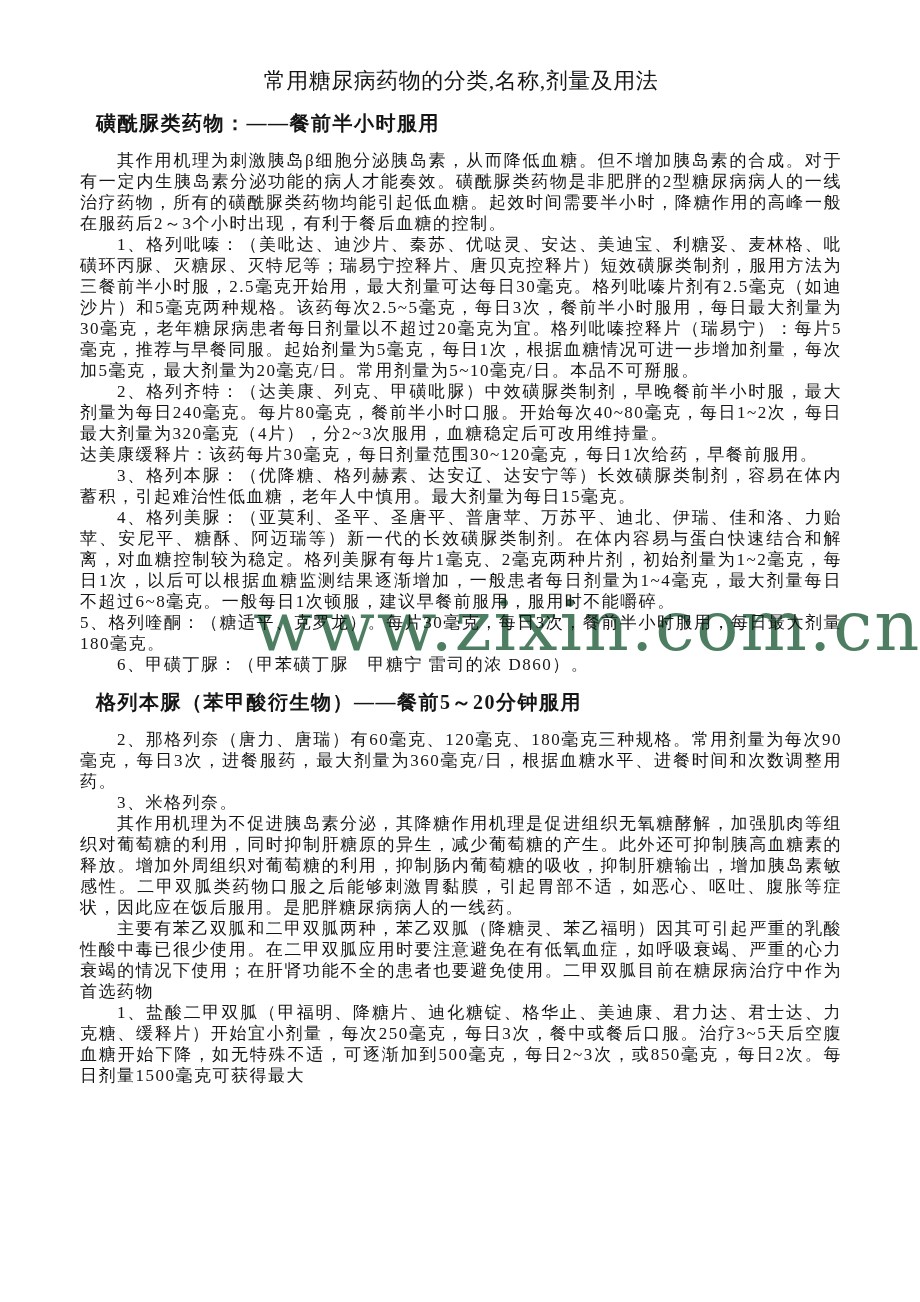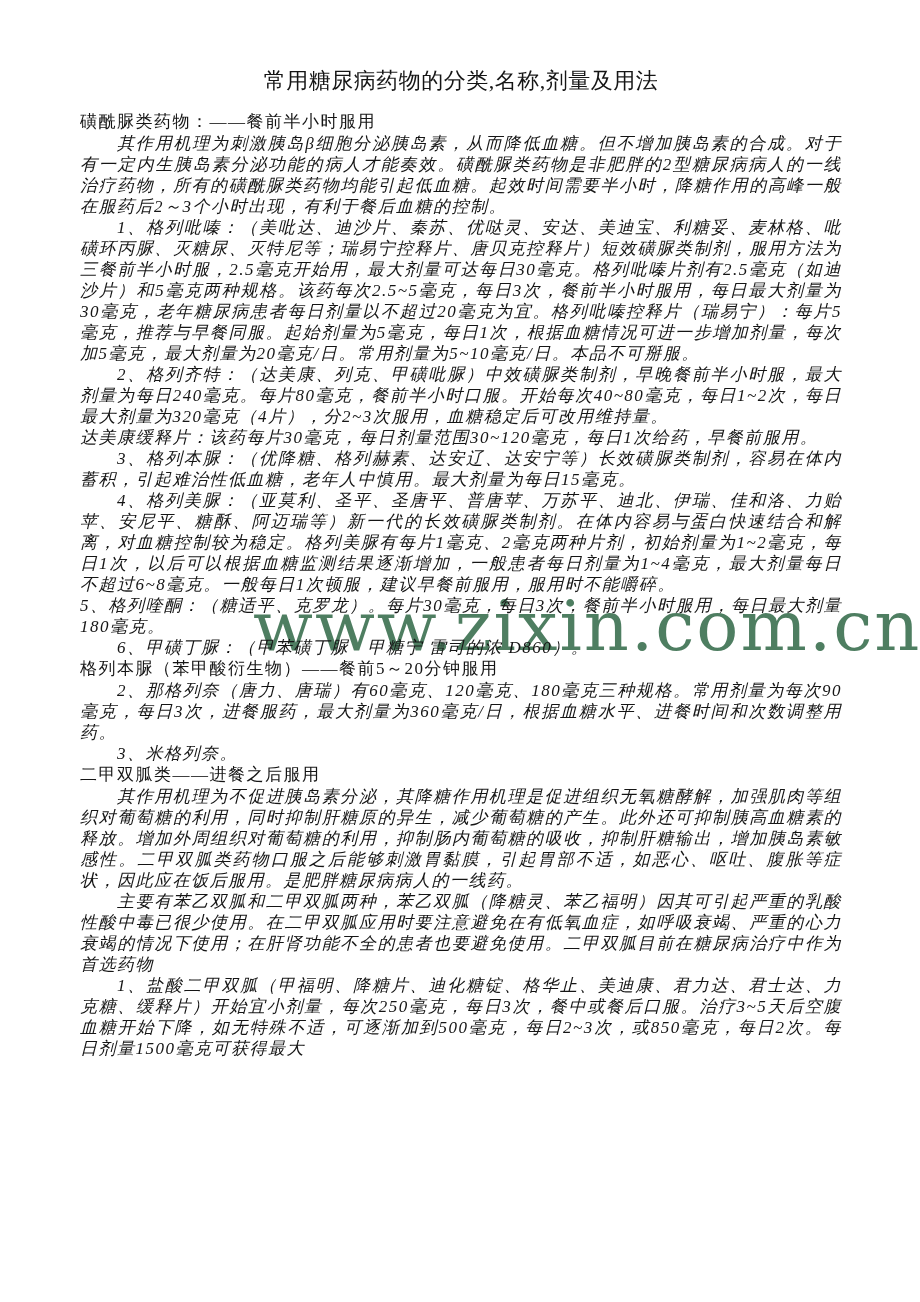--- a/index.html
+++ b/index.html
@@ -35,34 +35,33 @@
   }
   .doc-title {
     margin: 0 0 15px 0;
     text-align: center;
     font-size: 22px;
     line-height: 30px;
     font-weight: normal;
     letter-spacing: 0.5px;
   }
   .sec-heading {
-    margin: 0;
-    font-size: 17px;
+    margin: 16px;
+    font-size: 20px;
     line-height: 22px;
-    font-weight: normal;
+    font-weight: bold;
     letter-spacing: 1.5px;
   }
   .para {
     margin: 0;
     font-size: 17px;
     line-height: 21px;
     letter-spacing: 1.5px;
     text-align: justify;
     text-justify: inter-character;
-    font-style: italic;
   }
   .para.ind { text-indent: 37px; }
 </style>
 </head>
 <body>
 
 <div class="page">
 
   <div class="watermark">www.zixin.com.cn</div>
 
@@ -82,20 +81,19 @@
       <p class="para ind">6、甲磺丁脲：（甲苯磺丁脲　甲糖宁 雷司的浓 D860）。</p>
     </section>
 
     <section>
       <h2 class="sec-heading">格列本脲（苯甲酸衍生物）——餐前5～20分钟服用</h2>
       <p class="para ind">2、那格列奈（唐力、唐瑞）有60毫克、120毫克、180毫克三种规格。常用剂量为每次90毫克，每日3次，进餐服药，最大剂量为360毫克/日，根据血糖水平、进餐时间和次数调整用药。</p>
       <p class="para ind">3、米格列奈。</p>
     </section>
 
     <section>
-      <h2 class="sec-heading">二甲双胍类——进餐之后服用</h2>
       <p class="para ind">其作用机理为不促进胰岛素分泌，其降糖作用机理是促进组织无氧糖酵解，加强肌肉等组织对葡萄糖的利用，同时抑制肝糖原的异生，减少葡萄糖的产生。此外还可抑制胰高血糖素的释放。增加外周组织对葡萄糖的利用，抑制肠内葡萄糖的吸收，抑制肝糖输出，增加胰岛素敏感性。二甲双胍类药物口服之后能够刺激胃黏膜，引起胃部不适，如恶心、呕吐、腹胀等症状，因此应在饭后服用。是肥胖糖尿病病人的一线药。</p>
       <p class="para ind">主要有苯乙双胍和二甲双胍两种，苯乙双胍（降糖灵、苯乙福明）因其可引起严重的乳酸性酸中毒已很少使用。在二甲双胍应用时要注意避免在有低氧血症，如呼吸衰竭、严重的心力衰竭的情况下使用；在肝肾功能不全的患者也要避免使用。二甲双胍目前在糖尿病治疗中作为首选药物</p>
       <p class="para ind">1、盐酸二甲双胍（甲福明、降糖片、迪化糖锭、格华止、美迪康、君力达、君士达、力克糖、缓释片）开始宜小剂量，每次250毫克，每日3次，餐中或餐后口服。治疗3~5天后空腹血糖开始下降，如无特殊不适，可逐渐加到500毫克，每日2~3次，或850毫克，每日2次。每日剂量1500毫克可获得最大</p>
     </section>
 
   </div>
 </div>
 
 </body></html>

